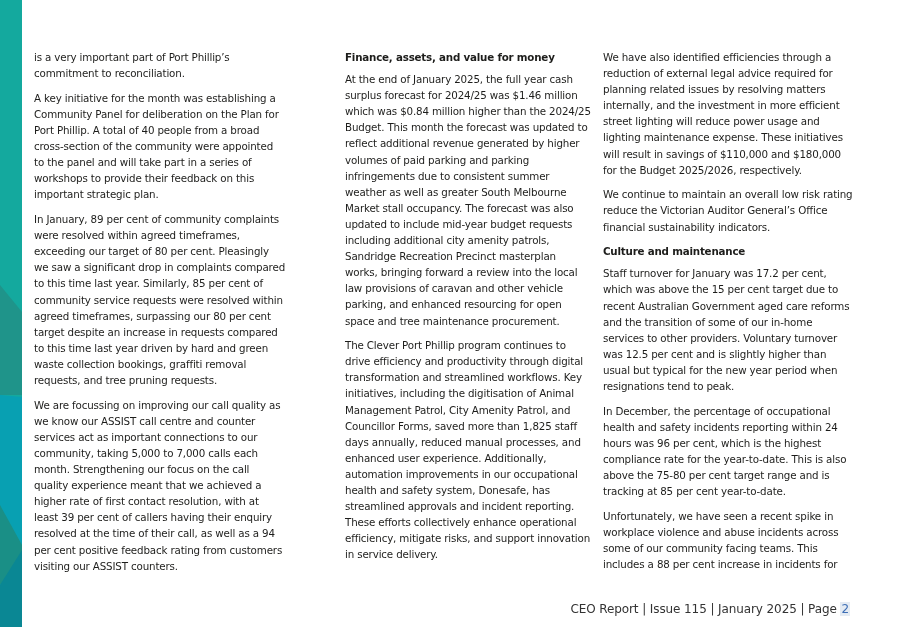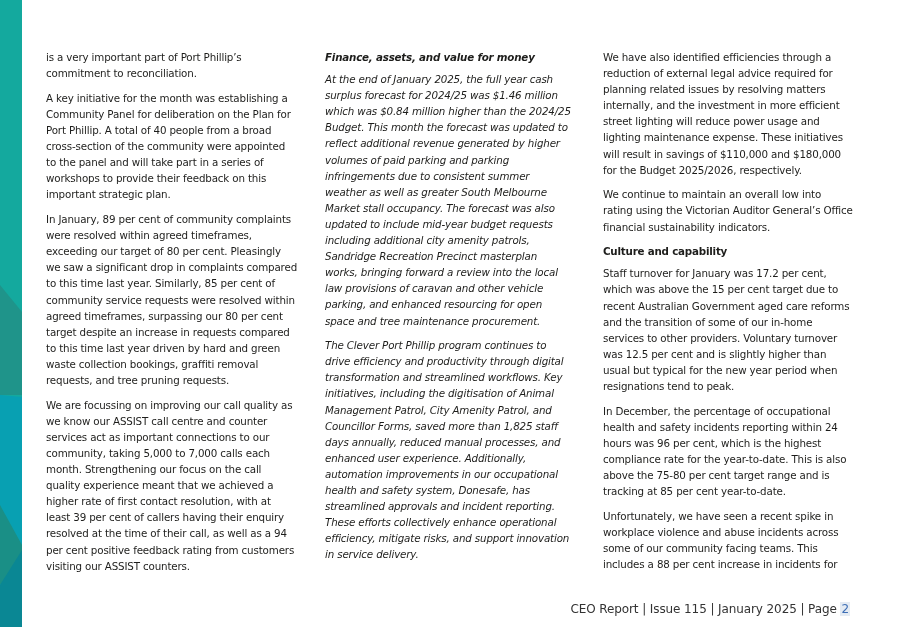--- a/index.html
+++ b/index.html
@@ -9,22 +9,22 @@
     font-family: "DejaVu Sans", sans-serif;
     color: #1d1d1b;
   }
   .side-strip {
     position: absolute; left: 0; top: 0; width: 22px; height: 627px; overflow: hidden;
   }
   .side-strip svg { display: block; }
   .column {
     position: absolute; top: 49px;
   }
-  .col1 { left: 46px; width: 252px; }
-  .col2 { left: 325px; width: 246px; font-style: italic; }
+  .col1 { left: 34px; width: 252px; }
+  .col2 { left: 345px; width: 246px; }
   .col3 { left: 603px; width: 250px; }
   p {
     margin: 0 0 8.6px 0;
     font-size: 10.3px;
     line-height: 16.1px;
     letter-spacing: -0.15px;
     word-spacing: 0px;
   }
   h3 {
     margin: 0 0 6px 0;
@@ -65,22 +65,22 @@
 </div>
 
 <div class="column col2">
   <h3>Finance, assets, and value for money</h3>
   <p>At the end of January 2025, the full year cash surplus forecast for 2024/25 was $1.46 million which was $0.84 million higher than the 2024/25 Budget. This month the forecast was updated to reflect additional revenue generated by higher volumes of paid parking and parking infringements due to consistent summer weather as well as greater South Melbourne Market stall occupancy. The forecast was also updated to include mid-year budget requests including additional city amenity patrols, Sandridge Recreation Precinct masterplan works, bringing forward a review into the local law provisions of caravan and other vehicle parking, and enhanced resourcing for open space and tree maintenance procurement.</p>
   <p>The Clever Port Phillip program continues to drive efficiency and productivity through digital transformation and streamlined workflows. Key initiatives, including the digitisation of Animal Management Patrol, City Amenity Patrol, and Councillor Forms, saved more than 1,825 staff days annually, reduced manual processes, and enhanced user experience. Additionally, automation improvements in our occupational health and safety system, Donesafe, has streamlined approvals and incident reporting. These efforts collectively enhance operational efficiency, mitigate risks, and support innovation in service delivery.</p>
 </div>
 
 <div class="column col3">
   <p>We have also identified efficiencies through a reduction of external legal advice required for planning related issues by resolving matters internally, and the investment in more efficient street lighting will reduce power usage and lighting maintenance expense. These initiatives will result in savings of $110,000 and $180,000 for the Budget 2025/2026, respectively.</p>
-  <p>We continue to maintain an overall low into rating using the Victorian Auditor General’s Office financial sustainability indicators.</p>
-  <h3>Culture and capability</h3>
+  <p>We continue to maintain an overall low risk rating reduce the Victorian Auditor General’s Office financial sustainability indicators.</p>
+  <h3>Culture and maintenance</h3>
   <p>Staff turnover for January was 17.2 per cent, which was above the 15 per cent target due to recent Australian Government aged care reforms and the transition of some of our in-home services to other providers. Voluntary turnover was 12.5 per cent and is slightly higher than usual but typical for the new year period when resignations tend to peak.</p>
   <p>In December, the percentage of occupational health and safety incidents reporting within 24 hours was 96 per cent, which is the highest compliance rate for the year-to-date. This is also above the 75-80 per cent target range and is tracking at 85 per cent year-to-date.</p>
   <p>Unfortunately, we have seen a recent spike in workplace violence and abuse incidents across some of our community facing teams. This includes a 88 per cent increase in incidents for</p>
 </div>
 
 <div class="footer">
   <span>CEO Report | Issue 115 | January 2025 | Page </span><span class="page-num">2</span>
 </div>
 
 </body></html>

